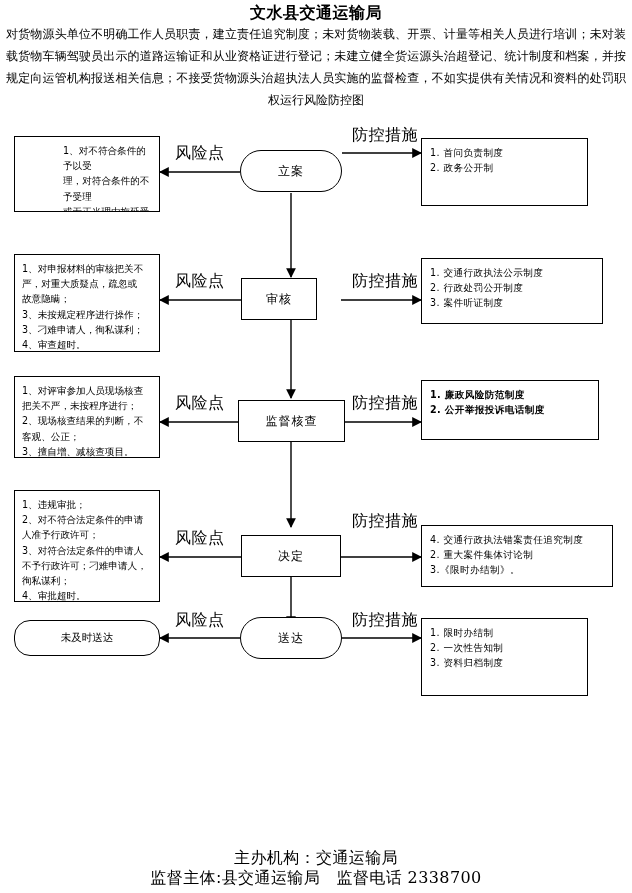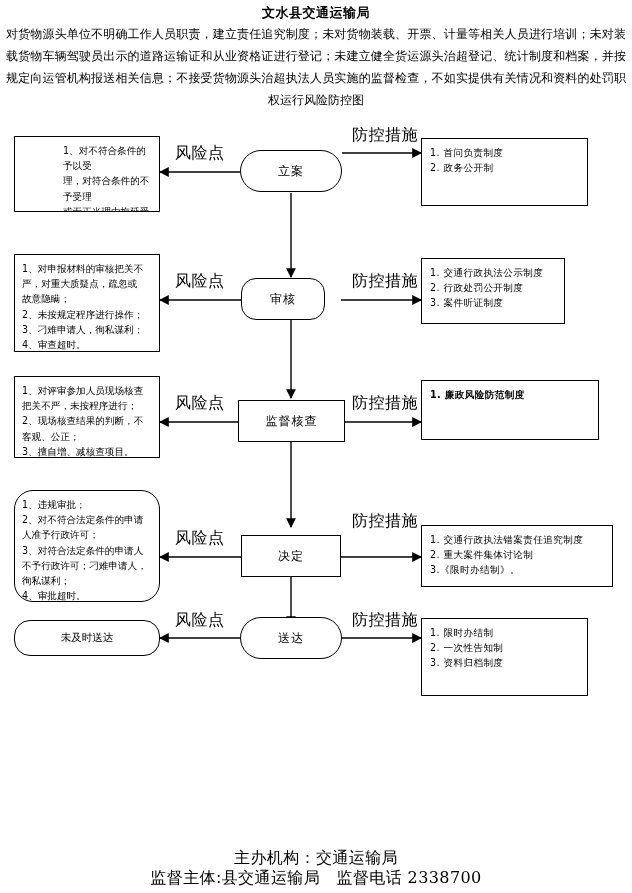--- a/index.html
+++ b/index.html
@@ -18,21 +18,21 @@
 
   
   #header {
     position: absolute;
     left: 0;
     top: 0;
     width: 632px;
   }
   #org-title {
     text-align: center;
-    font-size: 13px;
+    font-size: 16px;
     font-weight: bold;
     line-height: 20px;
     padding-top: 3px;
     letter-spacing: 0.5px;
   }
   #doc-title {
     font-size: 12px;
     line-height: 22px;
     text-align: justify;
     text-align-last: center;
@@ -164,71 +164,72 @@
   </div>
 
   <div class="side-box ctrl" style="left:421px; top:8px; width:167px; height:68px;">
     <div class="ln">1. 首问负责制度</div>
     <div class="ln">2. 政务公开制</div>
   </div>
 
   <div class="edge-label" style="left:175px; top:15px;">风险点</div>
   <div class="edge-label" style="left:352px; top:-3px;">防控措施</div>
 
-  <div class="node" style="left:241px; top:148px; width:84px; height:42px;border-radius:15px;">审核</div>
+  <div class="node" style="left:241px; top:148px; width:76px; height:42px;">审核</div>
 
   <div class="side-box risk" style="left:14px; top:124px; width:146px; height:98px;">
     <div class="ln">1、对申报材料的审核把关不</div>
     <div class="ln">严，对重大质疑点，疏忽或</div>
     <div class="ln">故意隐瞒；</div>
-    <div class="ln">2、未按规定程序进行操作；</div>
+    <div class="ln">3、未按规定程序进行操作；</div>
     <div class="ln">3、刁难申请人，徇私谋利；</div>
     <div class="ln">4、审查超时。</div>
   </div>
 
-  <div class="side-box ctrl" style="left:421px; top:128px; width:144px; height:66px;">
+  <div class="side-box ctrl" style="left:421px; top:128px; width:182px; height:66px;">
     <div class="ln">1. 交通行政执法公示制度</div>
     <div class="ln">2. 行政处罚公开制度</div>
     <div class="ln">3. 案件听证制度</div>
   </div>
 
   <div class="edge-label" style="left:175px; top:143px;">风险点</div>
   <div class="edge-label" style="left:352px; top:143px;">防控措施</div>
 
   <div class="node" style="left:238px; top:270px; width:107px; height:42px;">监督核查</div>
 
   <div class="side-box risk" style="left:14px; top:246px; width:146px; height:82px;">
     <div class="ln">1、对评审参加人员现场核查</div>
     <div class="ln">把关不严，未按程序进行；</div>
     <div class="ln">2、现场核查结果的判断，不</div>
     <div class="ln">客观、公正；</div>
     <div class="ln">3、擅自增、减核查项目。</div>
   </div>
 
   <div class="side-box ctrl" style="left:421px; top:250px; width:178px; height:60px;font-weight:bold;">
     <div class="ln">1. 廉政风险防范制度</div>
+    <div class="ln">2. 公开举报投诉电话制度</div>
   </div>
 
   <div class="edge-label" style="left:175px; top:265px;">风险点</div>
   <div class="edge-label" style="left:352px; top:265px;">防控措施</div>
 
   <div class="node" style="left:241px; top:405px; width:100px; height:42px;">决定</div>
 
-  <div class="side-box risk" style="left:14px; top:360px; width:146px; height:112px;border-radius:19px;">
+  <div class="side-box risk" style="left:14px; top:360px; width:146px; height:112px;">
     <div class="ln">1、违规审批；</div>
     <div class="ln">2、对不符合法定条件的申请</div>
     <div class="ln">人准予行政许可；</div>
     <div class="ln">3、对符合法定条件的申请人</div>
     <div class="ln">不予行政许可；刁难申请人，</div>
     <div class="ln">徇私谋利；</div>
     <div class="ln">4、审批超时。</div>
   </div>
 
   <div class="side-box ctrl" style="left:421px; top:395px; width:192px; height:62px;">
-    <div class="ln">1. 交通行政执法错案责任追究制度</div>
+    <div class="ln">4. 交通行政执法错案责任追究制度</div>
     <div class="ln">2. 重大案件集体讨论制</div>
     <div class="ln">3.《限时办结制》。</div>
   </div>
 
   <div class="edge-label" style="left:175px; top:400px;">风险点</div>
   <div class="edge-label" style="left:352px; top:383px;">防控措施</div>
 
   <div class="node stadium" style="left:240px; top:487px; width:102px; height:42px;">送达</div>
 
   <div class="side-box risk center-single" style="left:14px; top:490px; width:146px; height:36px;border-radius:16px;">未及时送达</div>

